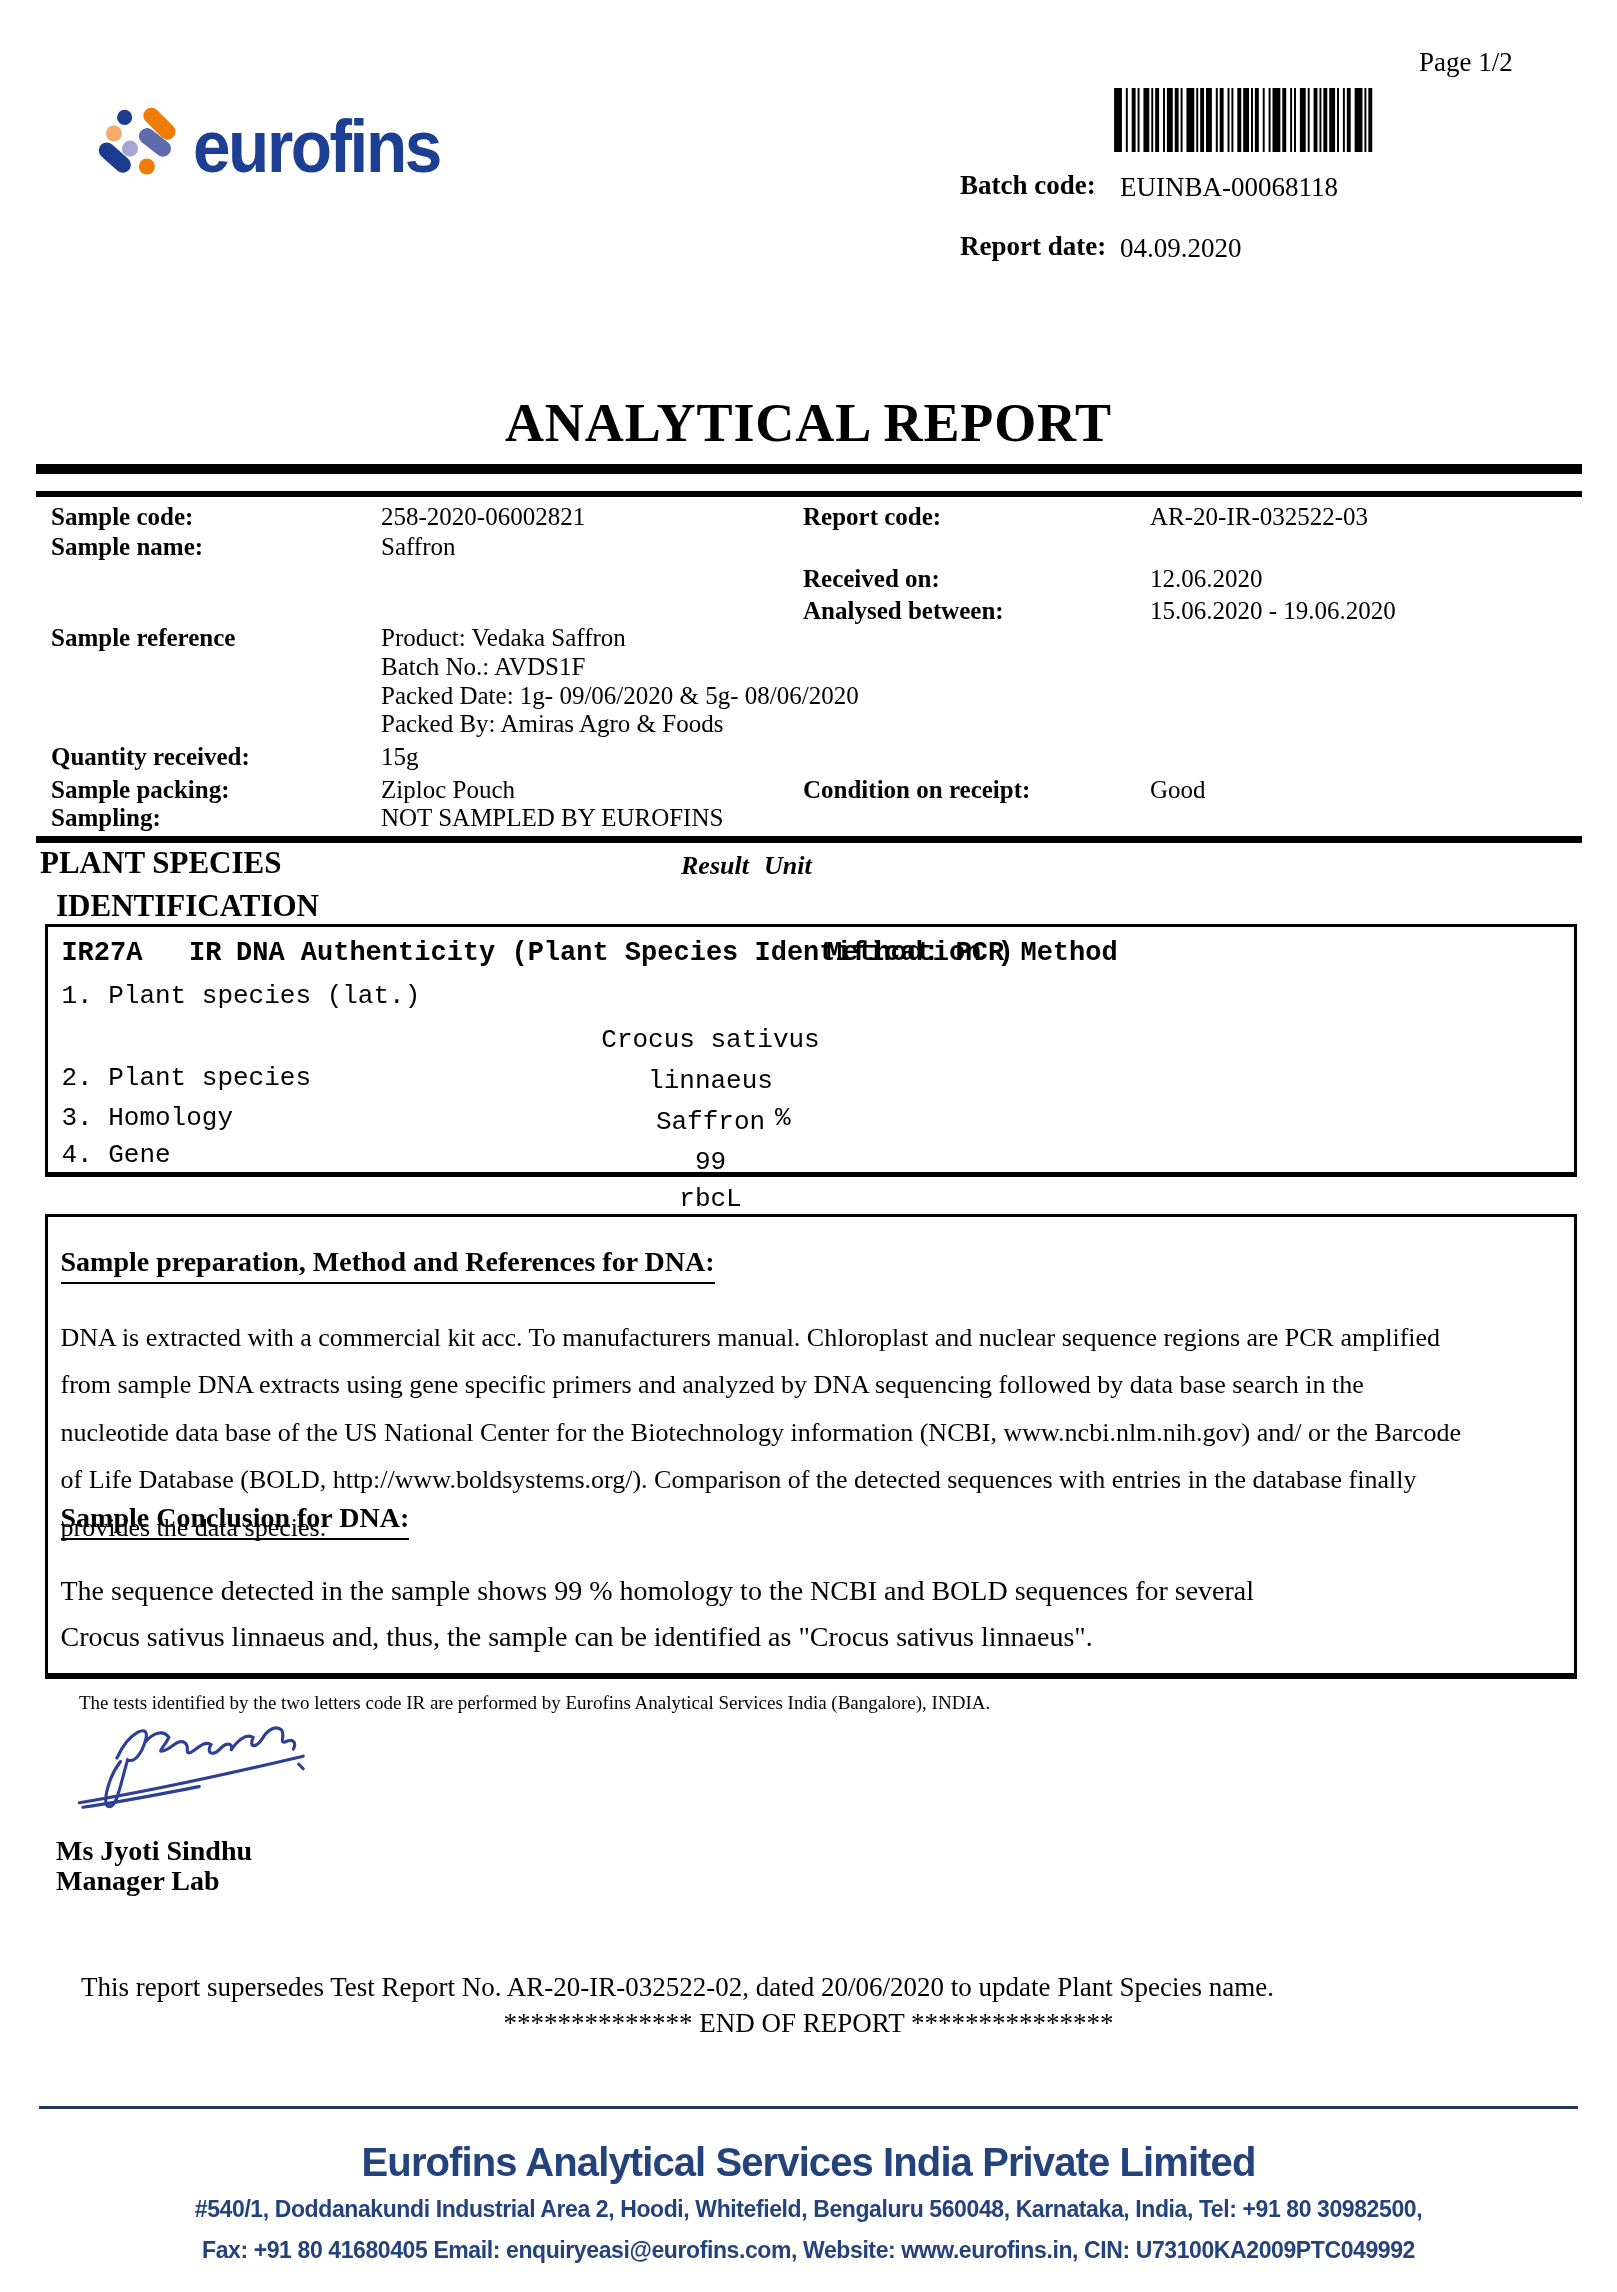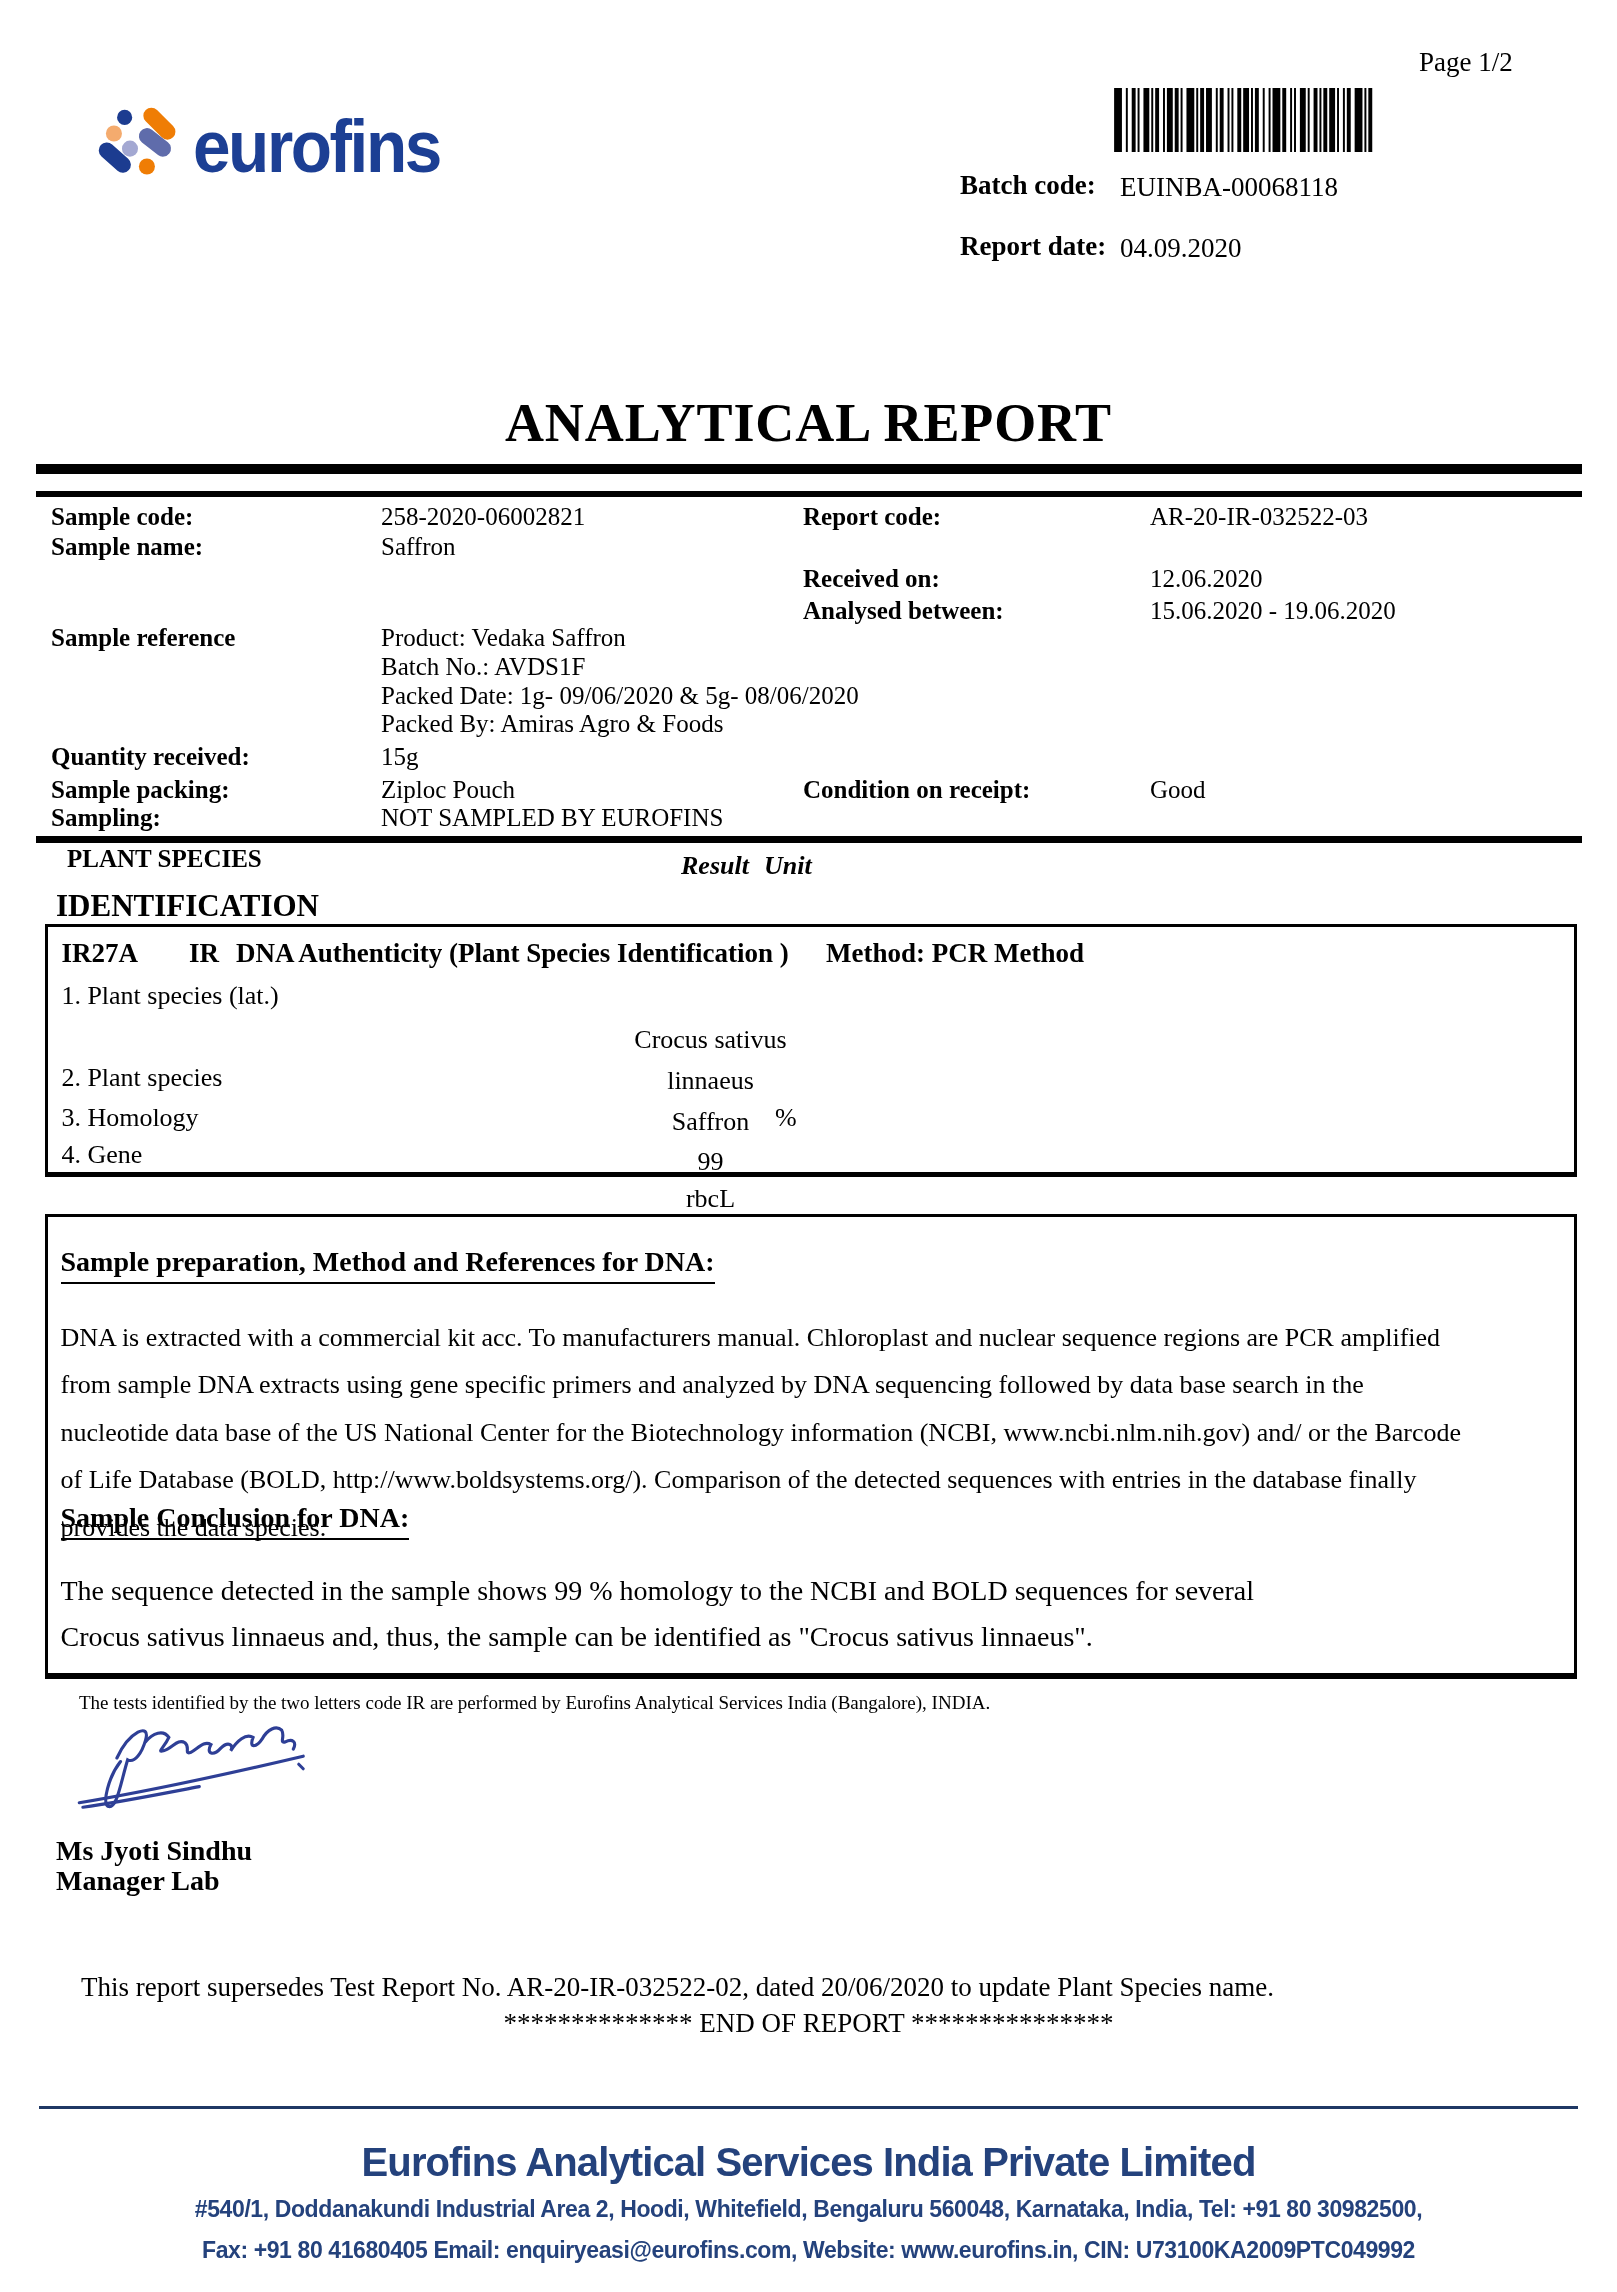--- a/index.html
+++ b/index.html
@@ -29,21 +29,21 @@
   
   .report-title{
     left:0;width:1617px;text-align:center;
     font-size:54px;font-weight:bold;letter-spacing:0.9px;
   }
   .rule{position:absolute;background:#000;}
   .navy-rule{position:absolute;background:#1f3864;}
   
   .resultbox{
     position:absolute;left:45px;top:924px;width:1526px;height:245px;
-    border:3.6px solid #000;border-bottom-width:5.4px;
+    border:3.6px solid #000;border-bottom-width:5.4px;font-family:Liberation Mono, monospace;
   }
   .resultbox .hdr{position:absolute;top:10.7px;font-size:27px;font-weight:bold;}
   .rrow-label{position:absolute;left:13.4px;font-size:26px;}
   .rrow-result{position:absolute;left:367px;width:591px;text-align:center;font-size:26px;margin-top:44px;}
   .rrow-unit{position:absolute;left:727px;font-size:26px;}
   
   .methodbox{
     position:absolute;left:45px;top:1214px;width:1526px;height:456px;
     border:3.6px solid #000;border-bottom-width:6.3px;
   }
@@ -179,21 +179,21 @@
     <span class="abs" style="left:381px;">Ziploc Pouch</span>
     <span class="abs lbl" style="left:803px;">Condition on receipt:</span>
     <span class="abs" style="left:1150px;">Good</span>
   </div>
   <div class="abs serif28" style="top:803px;left:0;width:1617px;">
     <span class="abs lbl" style="left:51px;">Sampling:</span>
     <span class="abs" style="left:381px;">NOT SAMPLED BY EUROFINS</span>
   </div>
   <div class="rule" style="left:36px;top:836px;width:1546px;height:7.2px;"></div>
 
-  <div class="abs b" style="left:67px;top:845px;font-size:25px;">PLANT SPECIES</div>
+  <div class="abs b" style="left:40px;top:845px;font-size:31px;">PLANT SPECIES</div>
   <div class="abs b" style="left:56px;top:888px;font-size:31px;">IDENTIFICATION</div>
   <div class="abs b" style="left:681px;top:851px;font-size:26px;font-style:italic;">Result</div>
   <div class="abs b" style="left:764px;top:851px;font-size:26px;font-style:italic;">Unit</div>
 
   <div class="resultbox">
     <span class="hdr" style="left:13.4px;">IR27A</span>
     <span class="hdr" style="left:141px;">IR</span>
     <span class="hdr" style="left:188px;">DNA Authenticity (Plant Species Identification )</span>
     <span class="hdr" style="left:778px;">Method: PCR Method</span>
 

